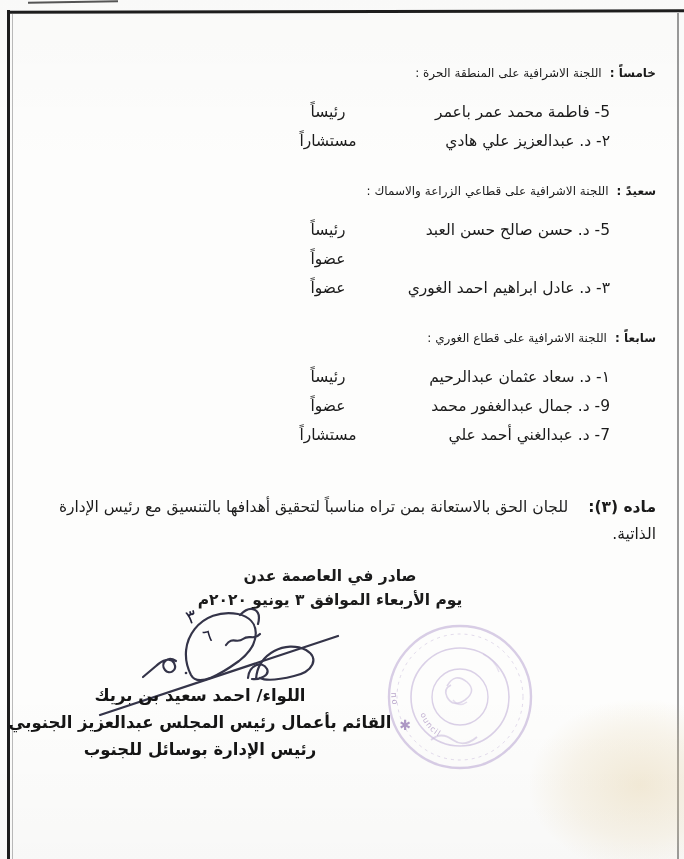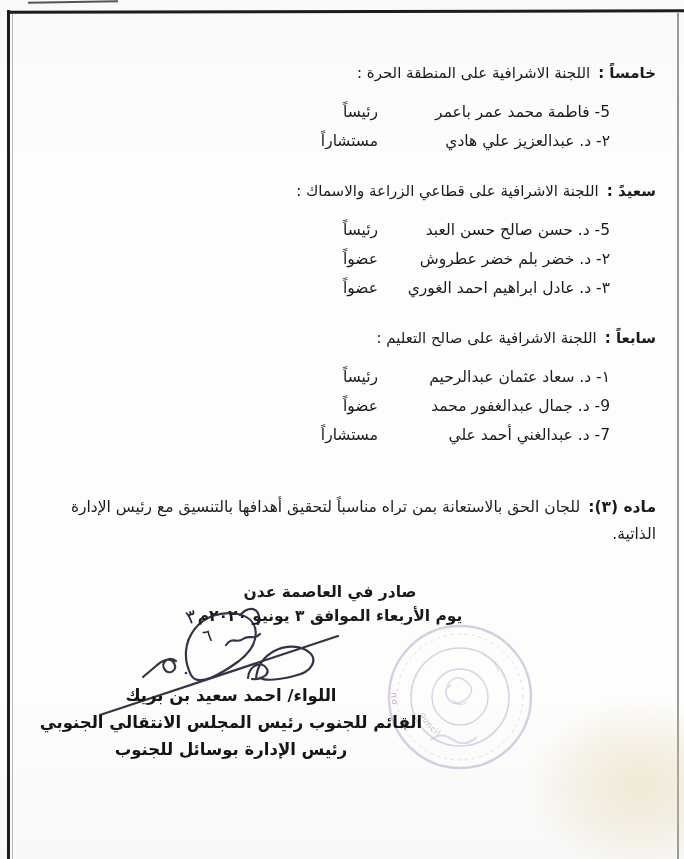--- a/index.html
+++ b/index.html
@@ -14,32 +14,32 @@
   .frame-top-ghost{position:absolute;top:1px;left:28px;width:90px;height:2px;background:#555;transform:rotate(-1deg);}
   .frame-left{position:absolute;top:10px;left:7px;width:3px;bottom:0;background:#1d1d1d;}
   .frame-left-ghost{position:absolute;top:14px;left:12px;width:1px;bottom:0;background:#bbb;}
   .frame-right{position:absolute;top:13px;right:5px;width:2px;bottom:0;background:#9a9a9a;}
 
   .doc{
     position:absolute;top:62px;right:28px;width:622px;
     direction:rtl;text-align:right;font-size:15.5px;line-height:22px;
   }
   .section{margin-bottom:24px;}
-  .section-title{font-size:15px;}
+  .section-title{font-size:12px;}
   .title-label{font-weight:bold;margin-left:8px;}
   .members{margin:14px 46px 0 0;position:relative;}
   .member-row{position:relative;line-height:29px;height:29px;}
   .member-name{display:inline-block;}
-  .member-role{position:absolute;left:244px;top:0;width:100px;text-align:right;direction:rtl;}
+  .member-role{position:absolute;left:244px;top:0;width:100px;text-align:center;direction:rtl;}
 
   .article{margin:0 0 17px 0;line-height:27px;width:616px;}
-  .article-label{font-weight:bold;margin-left:8px;}
+  .article-label{font-weight:bold;margin-left:20px;}
 
-  .issuance{position:absolute;top:580px;left:140px;width:380px;text-align:center;direction:rtl;font-weight:bold;font-size:15.5px;line-height:24px;}
-  .sig-block{position:absolute;top:682px;left:8px;width:384px;text-align:center;direction:rtl;font-weight:bold;font-size:16.5px;line-height:27px;color:#151515;padding-left:31px;}
+  .issuance{position:absolute;top:564px;left:140px;width:380px;text-align:center;direction:rtl;font-weight:bold;font-size:15.5px;line-height:24px;}
+  .sig-block{position:absolute;top:682px;left:8px;width:384px;text-align:center;direction:rtl;font-weight:bold;font-size:16.5px;line-height:27px;color:#151515;}
 
   .signature-svg{position:absolute;left:90px;top:593px;width:300px;height:128px;}
   .stamp-svg{position:absolute;left:383px;top:620px;width:154px;height:154px;filter:blur(0.3px);}
 
   .stain{
     position:absolute;left:530px;top:700px;width:220px;height:170px;
     background:radial-gradient(ellipse at center, rgba(226,204,156,0.38) 0%, rgba(226,204,156,0.18) 45%, rgba(226,204,156,0) 72%);
     pointer-events:none;
   }
   .paper-shade{
@@ -79,33 +79,32 @@
   <div class="section">
     <div class="section-title">
       <span class="title-label">سعيدً :</span><span>اللجنة الاشرافية على قطاعي الزراعة والاسماك :</span>
     </div>
     <div class="members">
       <div class="member-row">
         <span class="member-name">5- د. حسن صالح حسن العبد</span>
         <span class="member-role">رئيساً</span>
       </div>
       <div class="member-row">
-        <span class="member-name">٢- د. خضر بلم خضر عطروش</span>
         <span class="member-role">عضواً</span>
       </div>
       <div class="member-row">
         <span class="member-name">٣- د. عادل ابراهيم احمد الغوري</span>
         <span class="member-role">عضواً</span>
       </div>
     </div>
   </div>
 
   <div class="section">
     <div class="section-title">
-      <span class="title-label">سابعاً :</span><span>اللجنة الاشرافية على صالح التعليم :</span>
+      <span class="title-label">سابعاً :</span><span>اللجنة الاشرافية على قطاع الغوري :</span>
     </div>
     <div class="members">
       <div class="member-row">
         <span class="member-name">١- د. سعاد عثمان عبدالرحيم</span>
         <span class="member-role">رئيساً</span>
       </div>
       <div class="member-row">
         <span class="member-name">9- د. جمال عبدالغفور محمد</span>
         <span class="member-role">عضواً</span>
       </div>
@@ -169,17 +168,17 @@
 
     <path d="M 86 68 c -9 -6, -16 3, -11 9 c 4 5, 13 1, 9 -7 c -3 -6, -12 -3, -18 3 l -13 11"></path>
     <circle cx="96" cy="80" r="1.3" fill="#23233a" stroke="none"></circle>
   </g>
   <text x="105" y="26" font-size="19" fill="#23233a" transform="rotate(-18 114 18)" style="font-family:'DejaVu Sans',sans-serif">٣</text>
   <text x="121" y="46" font-size="17" fill="#23233a" transform="rotate(-12 129 38)" style="font-family:'DejaVu Sans',sans-serif">٦</text>
 </svg>
 
 <div class="sig-block">
   <div>اللواء/ احمد سعيد بن بريك</div>
-  <div>القائم للجنوب رئيس المجلس الانتقالي الجنوبي</div>
+  <div>القائم بأعمال رئيس المجلس عبدالعزيز الجنوبي</div>
   <div>رئيس الإدارة بوسائل للجنوب</div>
 </div>
 
 <div class="stain"></div>
 
 </body></html>

